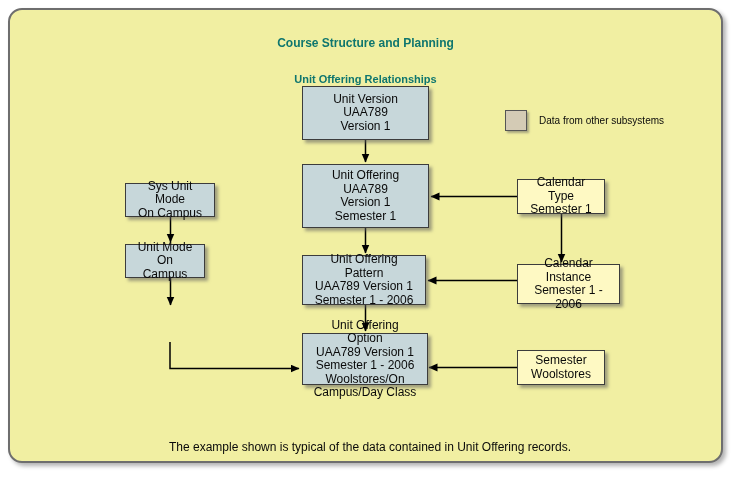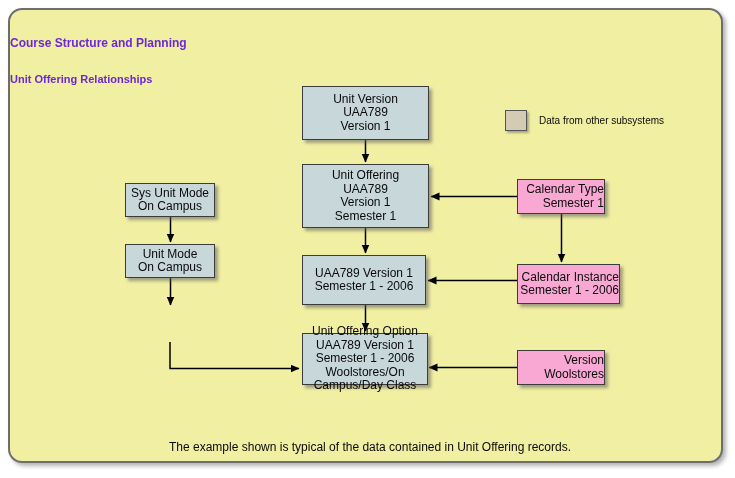--- a/index.html
+++ b/index.html
@@ -16,38 +16,38 @@
     width: 715px; height: 455px;
     box-sizing: border-box;
     background: #F1EFA2;
     border: 2px solid #6E6E6E;
     border-radius: 14px;
     box-shadow: 3px 3px 4px rgba(0,0,0,0.30);
   }
 
   .title, .subtitle {
     position: absolute; left: 0; right: 0;
-    font-weight: bold; color: #6d28d9;
+    text-align: center; font-weight: bold; color: #0f766e;
   }
   .title    { top: 26px; font-size: 12px; line-height: 14px; }
   .subtitle { top: 59px; font-size: 11px; line-height: 20px; }
 
   .node {
     position: absolute; box-sizing: border-box;
     border: 1px solid #3C3C3C;
     display: flex; flex-direction: column;
     justify-content: center; align-items: center;
     text-align: center;
     font-size: 12px; line-height: 13.5px;
     color: #0a0a0a;
     box-shadow: 3px 3px 3px rgba(95,95,95,0.55);
-    padding: 1px 0;
+    padding: 1px 10px;
   }
   .node.blue { background: #C7D7DA; }
-  .node.tan  { background: #f9a8d4; align-items: flex-end; }
+  .node.tan  { background: #fef9c3; }
   .node-line { }
 
   .wires { position: absolute; left: 0; top: 0; pointer-events: none; }
   .wires line, .wires polyline { stroke: #000000; stroke-width: 1.5; fill: none; }
 
   .legend {
     position: absolute; left: 495px; top: 100px;
     display: flex; align-items: center;
   }
   .legend-swatch {
@@ -103,53 +103,54 @@
     </div>
 
     <div class="node blue" style="left:292px; top:154px; width:127px; height:64px">
       <div>Unit Offering</div>
       <div class="node-line">UAA789</div>
       <div class="node-line">Version 1</div>
       <div class="node-line">Semester 1</div>
     </div>
 
     <div class="node blue" style="left:292px; top:245px; width:124px; height:50px">
+      <div>Unit Offering Pattern</div>
       <div class="node-line">UAA789 Version 1</div>
       <div class="node-line">Semester 1 - 2006</div>
     </div>
 
     <div class="node blue" style="left:292px; top:323px; width:126px; height:52px">
       <div>Unit Offering Option</div>
       <div class="node-line">UAA789 Version 1</div>
       <div class="node-line">Semester 1 - 2006</div>
       <div class="node-line">Woolstores/On</div>
       <div class="node-line">Campus/Day Class</div>
     </div>
 
     <div class="node blue" style="left:115px; top:173px; width:90px; height:34px">
       <div>Sys Unit Mode</div>
       <div class="node-line">On Campus</div>
     </div>
 
-    <div class="node blue" style="left:115px; top:234px; width:90px; height:34px">
+    <div class="node blue" style="left:115px; top:234px; width:80px; height:34px">
       <div>Unit Mode</div>
       <div class="node-line">On Campus</div>
     </div>
 
 
     <div class="node tan" style="left:507px; top:169px; width:88px; height:35px">
       <div>Calendar Type</div>
       <div class="node-line">Semester 1</div>
     </div>
 
     <div class="node tan" style="left:507px; top:254px; width:103px; height:40px">
       <div>Calendar Instance</div>
       <div class="node-line">Semester 1 - 2006</div>
     </div>
 
     <div class="node tan" style="left:507px; top:340px; width:88px; height:35px">
-      <div>Version</div>
+      <div>Semester</div>
       <div class="node-line">Woolstores</div>
     </div>
 
     <div class="footer-note">The example shown is typical of the data contained in Unit Offering records.</div>
   </div>
 </div>
 
 </body></html>

